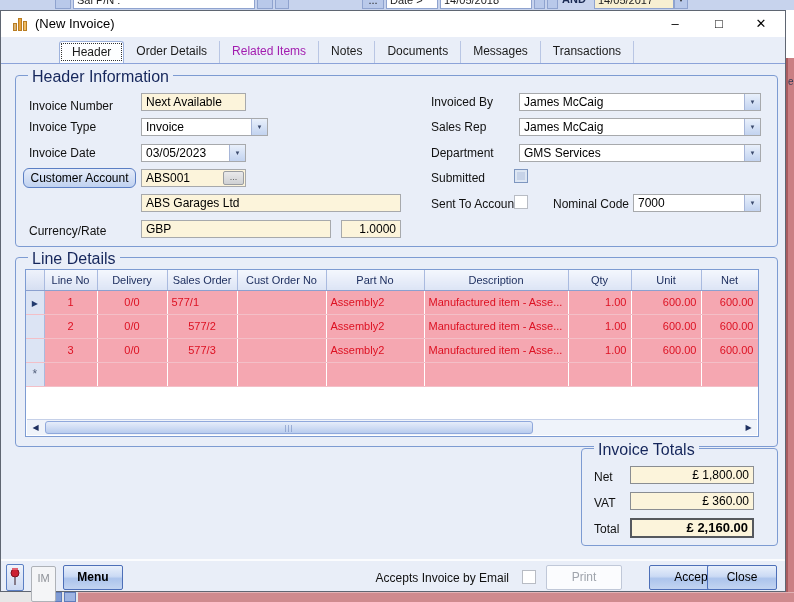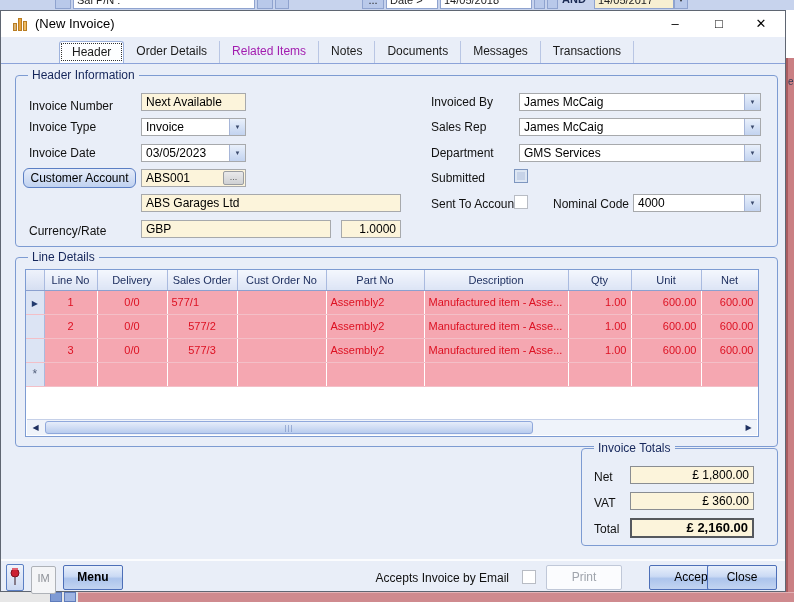--- a/index.html
+++ b/index.html
@@ -47,21 +47,21 @@
   .tab { height:22px; line-height:21px; padding:0 12px; font-size:12px; color:#1a1a1a;
     border-right:1px solid #b9c6e4; white-space:nowrap; }
   .tab.selected { background:#fdfeff; outline:1px dotted #333; outline-offset:-3px;
     border:1px solid #9eb2dc; border-bottom:none; border-radius:3px 3px 0 0;margin-left:42px; }
   .tab.disabled { color:#a21caf; }
   #tab-underline { position:absolute; left:0; top:52px; width:784px; height:1px; background:#8ca3d9; }
 
   
   .group { position:absolute; border:1px solid #7d9bd2; border-radius:4px; }
   .legend { position:absolute; top:-8px; left:12px; background:#e9eef8; padding:0 4px;
-    font-size:12px; color:#15265b; white-space:nowrap; }
+    font-size:16px; color:#15265b; white-space:nowrap; }
   #grp-header { left:14px; top:64px; width:763px; height:172px; }
   #grp-lines  { left:14px; top:246px; width:763px; height:190px; }
   #grp-totals { left:580px; top:437px; width:197px; height:98px; }
 
   .lbl { position:absolute; font-size:12px; color:#111; white-space:nowrap; }
   .field { position:absolute; height:18px; border:1px solid #a7a9ac; background:#fcf4db;
     font-size:12px; line-height:16px; padding:0 4px; color:#000; overflow:hidden; white-space:nowrap;}
   .combo { position:absolute; height:18px; border:1px solid #a7a9ac; background:#fff;
     font-size:12px; }
   .combo .val { position:absolute; left:4px; top:1px; right:18px; line-height:15px;
@@ -111,21 +111,21 @@
     border:1px solid #8a8d92; font-size:12px; line-height:16px; text-align:right; padding:0 4px;}
   #tot-total-field { height:20px; border:2px solid #55585e; font-weight:bold; font-size:13px; line-height:16px;}
 
   
   #footer-sep { position:absolute; left:0; top:548px; width:784px; height:2px; background:#fbfcfe; }
   .fbtn { position:absolute; top:554px; height:25px; line-height:23px;
     background:linear-gradient(#e9f0fb 0%,#cbdaf4 45%,#acc4ec 55%,#c3d4f1 100%);
     border:1px solid #4d6fb8; border-radius:2px; text-align:center; font-size:12px; color:#000; }
   #pin-btn { position:absolute; left:5px; top:553px; width:18px; height:27px;
     background:linear-gradient(#eef3fc,#ccd9f2); border:1px solid #5b7fc4; border-radius:2px; }
-  #im-btn { position:absolute; left:30px; top:555px; width:25px; height:28px;
+  #im-btn { position:absolute; left:30px; top:555px; width:25px; height:36px;
     background:#f4f5f7; border:1px solid #aeb2b8; color:#8e9298; font-size:11px;
     text-align:center; line-height:22px; border-radius:2px;}
   #menu-btn { left:62px; width:60px;font-weight:bold; }
   #print-btn { left:545px; width:76px;
     background:#fbfcfe; border:1px solid #c0c8d8; color:#9fa4ac; }
   #accept-btn { left:648px; width:63px;text-align:right; }
   #close-btn { left:706px; width:70px; }
   #email-lbl { position:absolute; left:340px; top:560px; width:168px; text-align:right;
     font-size:12px; color:#111; white-space:nowrap;}
   #email-cb { left:521px; top:559px; border-color:#b8bcc4; }
@@ -185,21 +185,21 @@
   <div id="tab-underline"></div>
 
   <div class="group" id="grp-header">
     <span class="legend">Header Information</span>
   </div>
 
   <span class="lbl" style="left:28px; top:88px;">Invoice Number</span>
   <span class="field" style="left:140px; top:82px; width:105px;">Next Available</span>
 
   <span class="lbl" style="left:28px; top:109px;">Invoice Type</span>
-  <span class="combo" style="left:140px; top:107px; width:105px;">
+  <span class="combo" style="left:140px; top:107px; width:127px;">
     <span class="val">Invoice</span>
     <span class="dd">▼</span>
   </span>
 
   <span class="lbl" style="left:28px; top:135px;">Invoice Date</span>
   <span class="combo" style="left:140px; top:133px; width:105px;">
     <span class="val">03/05/2023</span>
     <span class="dd">▼</span>
   </span>
 
@@ -234,21 +234,21 @@
   </span>
 
   <span class="lbl" style="left:430px; top:160px;">Submitted</span>
   <span class="cb disabled" style="left:513px; top:158px;"></span>
 
   <span class="lbl" style="left:430px; top:186px;">Sent To Accounts</span>
   <span class="cb" style="left:513px; top:184px; border-color:#b8bcc4;"></span>
 
   <span class="lbl" style="left:552px; top:186px;">Nominal Code</span>
   <span class="combo" style="left:632px; top:183px; width:128px;">
-    <span class="val">4000</span>
+    <span class="val">7000</span>
     <span class="dd">▼</span>
   </span>
 
   <div class="group" id="grp-lines">
     <span class="legend">Line Details</span>
   </div>
 
   <div id="grid">
     <table>
       <colgroup id="grid-cols">

